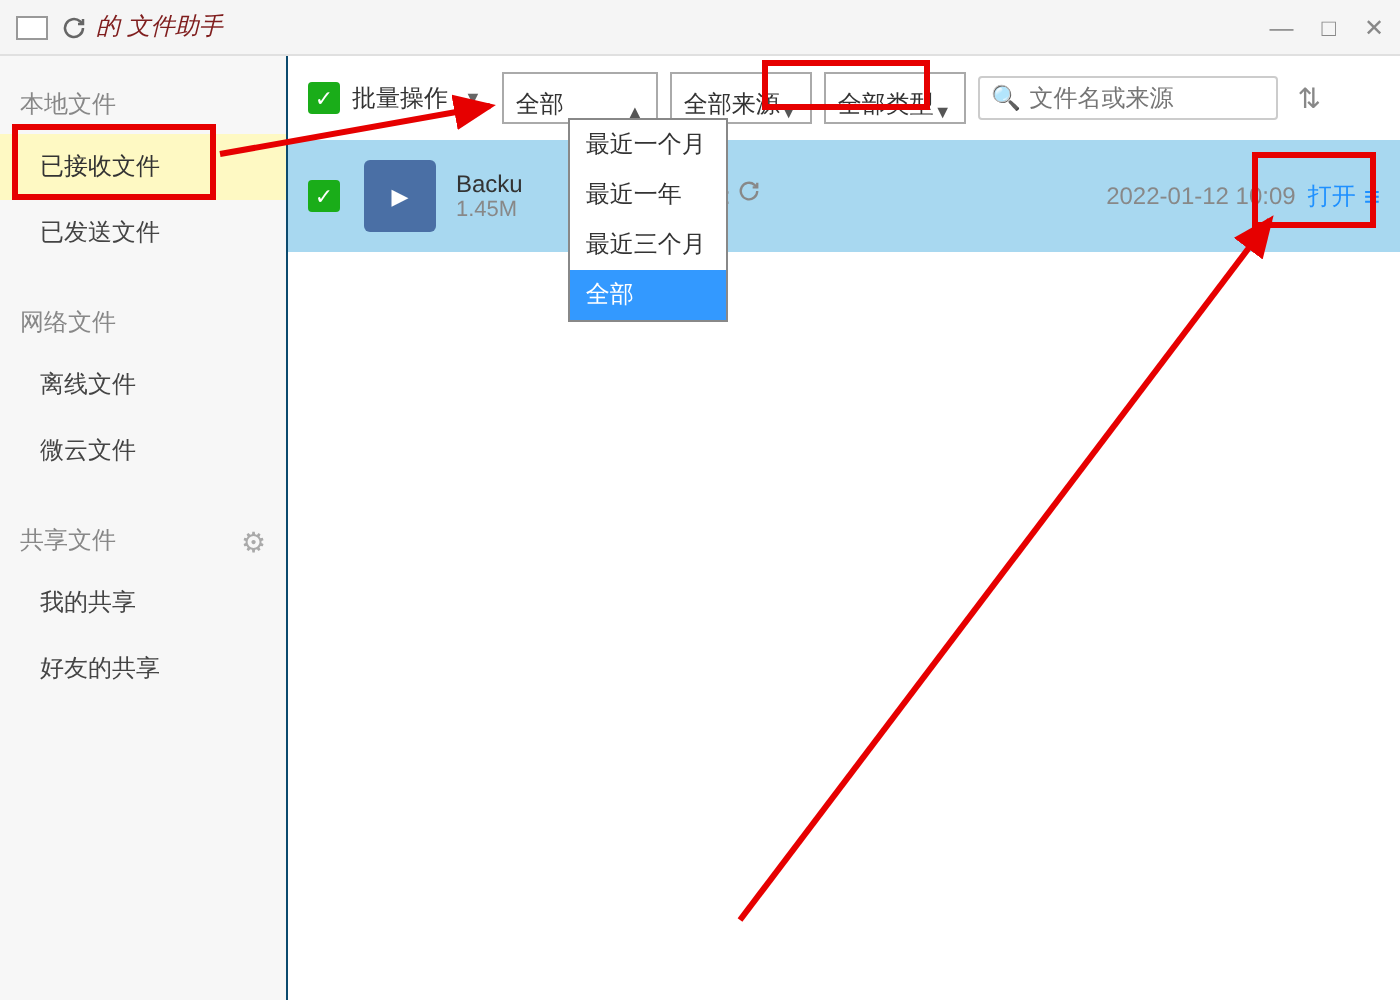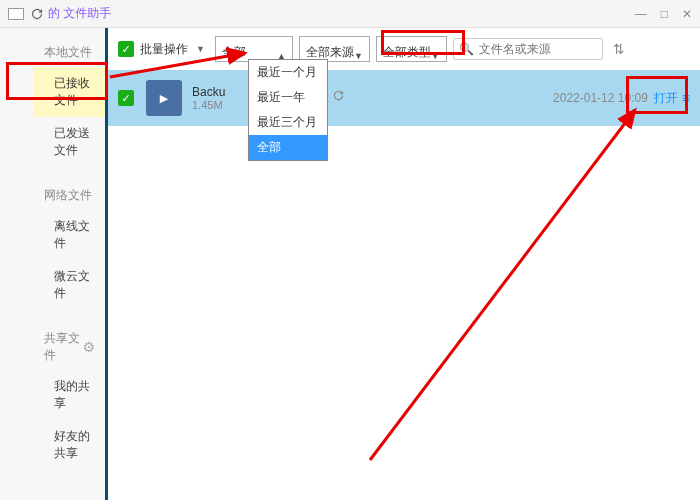--- a/index.html
+++ b/index.html
@@ -2,27 +2,27 @@
 <html><head>
   <meta charset="utf-8">
   <style>
     * { box-sizing: border-box; margin: 0; padding: 0; font-family: "Microsoft YaHei", sans-serif; }
     body { width: 700px; height: 500px; background: #fff; position: relative; overflow: hidden; }
     
     .titlebar { height: 28px; background: #f5f5f5; border-bottom: 1px solid #e0e0e0; display: flex; align-items: center; padding: 0 8px; }
     .titlebar .folder-icon { width: 16px; height: 12px; background: #fff; border: 1px solid #999; margin-right: 6px; }
     .titlebar .refresh-icon { width: 14px; height: 14px; margin-right: 4px; display: flex; align-items: center; justify-content: center; }
     .titlebar .refresh-icon svg { width: 12px; height: 12px; }
-    .titlebar .title { font-size: 12px; color: #8b5cf6; flex: 1; }
+    .titlebar .title { font-size: 12px; color: #7f1d1d; flex: 1; font-style: italic; }
     .win-controls { display: flex; gap: 14px; color: #888; font-size: 12px; }
     .win-controls span { cursor: pointer; }
     
     .container { display: flex; height: calc(100% - 28px); }
     
-    .sidebar { width: 108px; background: #f7f7f7; border-right: 3px solid #0c4a6e; padding-top: 10px; padding-left: 34px; }
+    .sidebar { width: 144px; background: #f7f7f7; border-right: 1px solid #0c4a6e; padding-top: 10px; }
     .sidebar-section { margin-bottom: 14px; }
     .sidebar-header { display: flex; align-items: center; padding: 6px 10px; font-size: 12px; color: #888; }
     .sidebar-header .gear { margin-left: auto; color: #aaa; font-size: 14px; }
     .sidebar-item { padding: 8px 10px 8px 20px; font-size: 12px; color: #444; cursor: pointer; }
     .sidebar-item.active { background: #fef9c3; color: #333; }
     
     .main { flex: 1; display: flex; flex-direction: column; position: relative; }
     .toolbar { height: 42px; display: flex; align-items: center; padding: 0 10px; gap: 6px; }
     .checkbox { width: 16px; height: 16px; background: #1aad19; border-radius: 2px; display: flex; align-items: center; justify-content: center; color: #fff; font-size: 11px; }
     .batch-label { font-size: 12px; color: #333; margin-right: 2px; }

